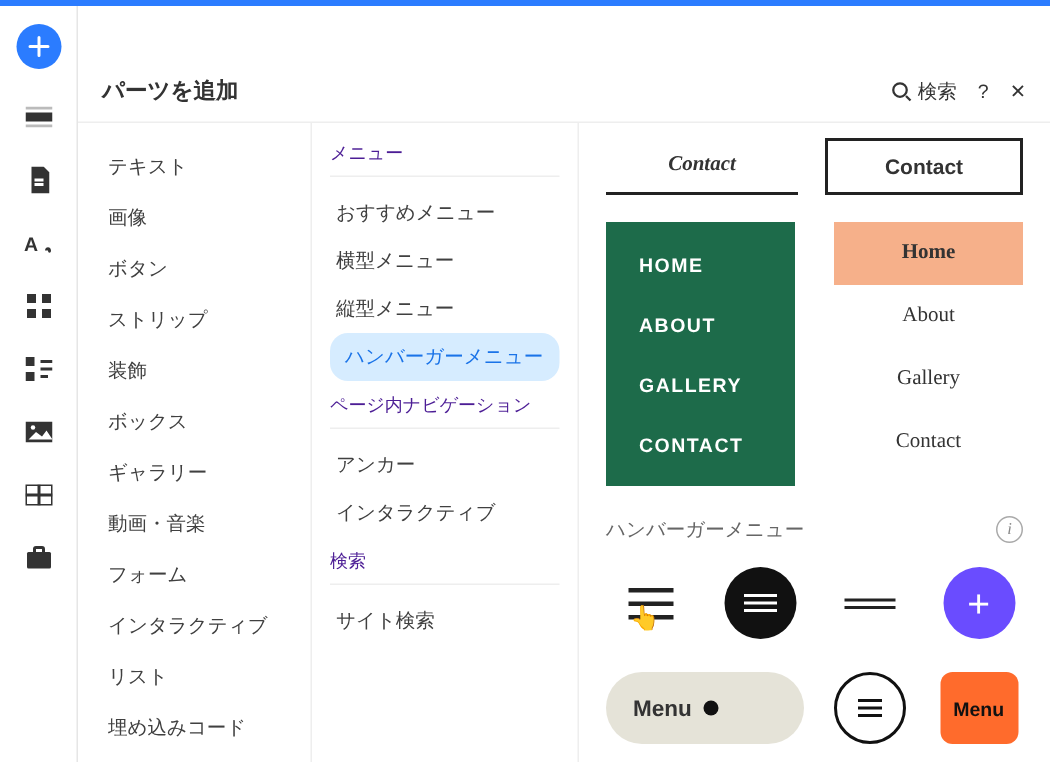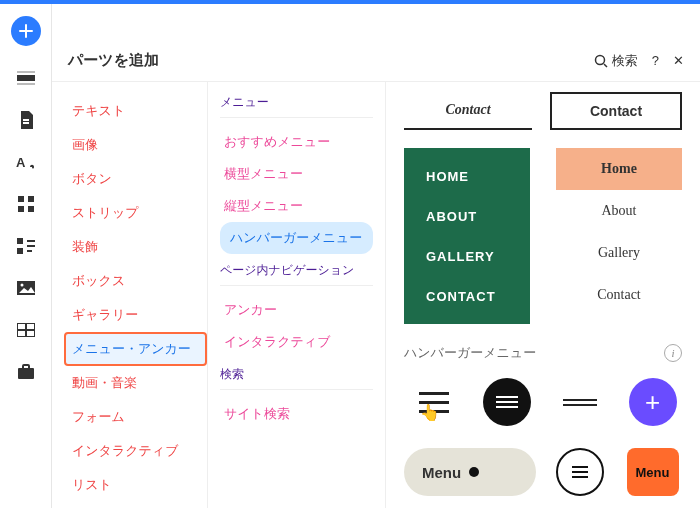--- a/index.html
+++ b/index.html
@@ -8,26 +8,26 @@
   .app { display: flex; height: calc(100% - 4px); }
   .tool-rail { width: 52px; border-right: 1px solid #e6e6e6; display: flex; flex-direction: column; align-items: center; padding-top: 12px; gap: 22px; }
   .tool-rail .icon { width: 20px; height: 20px; display: flex; align-items: center; justify-content: center; color: #333; }
   .tool-rail .plus-btn { width: 30px; height: 30px; border-radius: 50%; background: #2b7cff; display: flex; align-items: center; justify-content: center; color: #fff; }
   .panel { flex: 1; display: flex; flex-direction: column; margin-top: 36px; }
   .panel-header { height: 42px; border-bottom: 1px solid #eee; display: flex; align-items: center; padding: 0 16px; }
   .panel-title { font-weight: 600; font-size: 15px; flex: 1; }
   .panel-header .hitem { margin-left: 14px; color: #333; display: flex; align-items: center; gap: 4px; font-size: 13px; }
   .panel-body { flex: 1; display: flex; overflow: hidden; }
   .col1 { width: 156px; border-right: 1px solid #eee; padding: 12px 0 12px 12px; overflow-y: auto; }
-  .col1 .item { padding: 8px 8px; font-size: 13px; color: #ef4444; cursor: pointer; border-radius: 4px; }
+  .col1 .item { padding: 8px 8px; font-size: 13px; color: #404040; cursor: pointer; border-radius: 4px; }
   .col1 .item.selected { background: #eaf4ff; color: #1a73e8; border: 2px solid #ff6b3d; padding: 6px 6px; }
   .col2 { width: 178px; border-right: 1px solid #eee; padding: 12px 12px; overflow-y: auto; }
   .col2 .section-label { color: #4c1d95; font-size: 12px; border-bottom: 1px solid #eee; padding-bottom: 6px; margin-bottom: 8px; margin-top: 8px; }
   .col2 .section-label:first-child { margin-top: 0; }
-  .col2 .sitem { padding: 7px 4px; font-size: 13px; color: #ec4899; cursor: pointer; border-radius: 12px; }
+  .col2 .sitem { padding: 7px 4px; font-size: 13px; color: #404040; cursor: pointer; border-radius: 12px; }
   .col2 .sitem.selected { background: #d6ecff; color: #1a73e8; padding: 7px 10px; }
   .preview { flex: 1; padding: 10px 18px 10px 18px; overflow-y: auto; background: #fff; }
   .row { display: flex; gap: 18px; }
   .contact-pill, .contact-box { flex: 1; height: 38px; display: flex; align-items: center; justify-content: center; font-family: Georgia, serif; font-style: italic; font-weight: 600; font-size: 14px; }
   .contact-pill { border-bottom: 2px solid #222; }
   .contact-box { border: 2px solid #222; font-family: Arial, sans-serif; font-style: normal; font-weight: 700; }
   .menus-row { display: flex; gap: 26px; margin-top: 18px; }
   .menu-green { flex: 1; background: #1d6b4a; color: #fff; padding: 8px 0; }
   .menu-green .mrow { height: 40px; display: flex; align-items: center; padding-left: 22px; font-weight: 700; letter-spacing: 1px; font-size: 13px; }
   .menu-light { flex: 1; display: flex; flex-direction: column; gap: 0; font-family: Georgia, serif; }
@@ -137,21 +137,20 @@
 
     <div class="panel-body">
       <div class="col1" id="col1">
           <div class="item">テキスト</div>
           <div class="item">画像</div>
           <div class="item">ボタン</div>
           <div class="item">ストリップ</div>
           <div class="item">装飾</div>
           <div class="item">ボックス</div>
           <div class="item">ギャラリー</div>
-          <div class="item selected">メニュー・アンカー</div>
           <div class="item">動画・音楽</div>
           <div class="item">フォーム</div>
           <div class="item">インタラクティブ</div>
           <div class="item">リスト</div>
           <div class="item">埋め込みコード</div>
           <div class="item">ソーシャル</div>
         </div>
       <div class="col2" id="col2">
           <div class="section-label">メニュー</div>
           <div class="sitem">おすすめメニュー</div>

